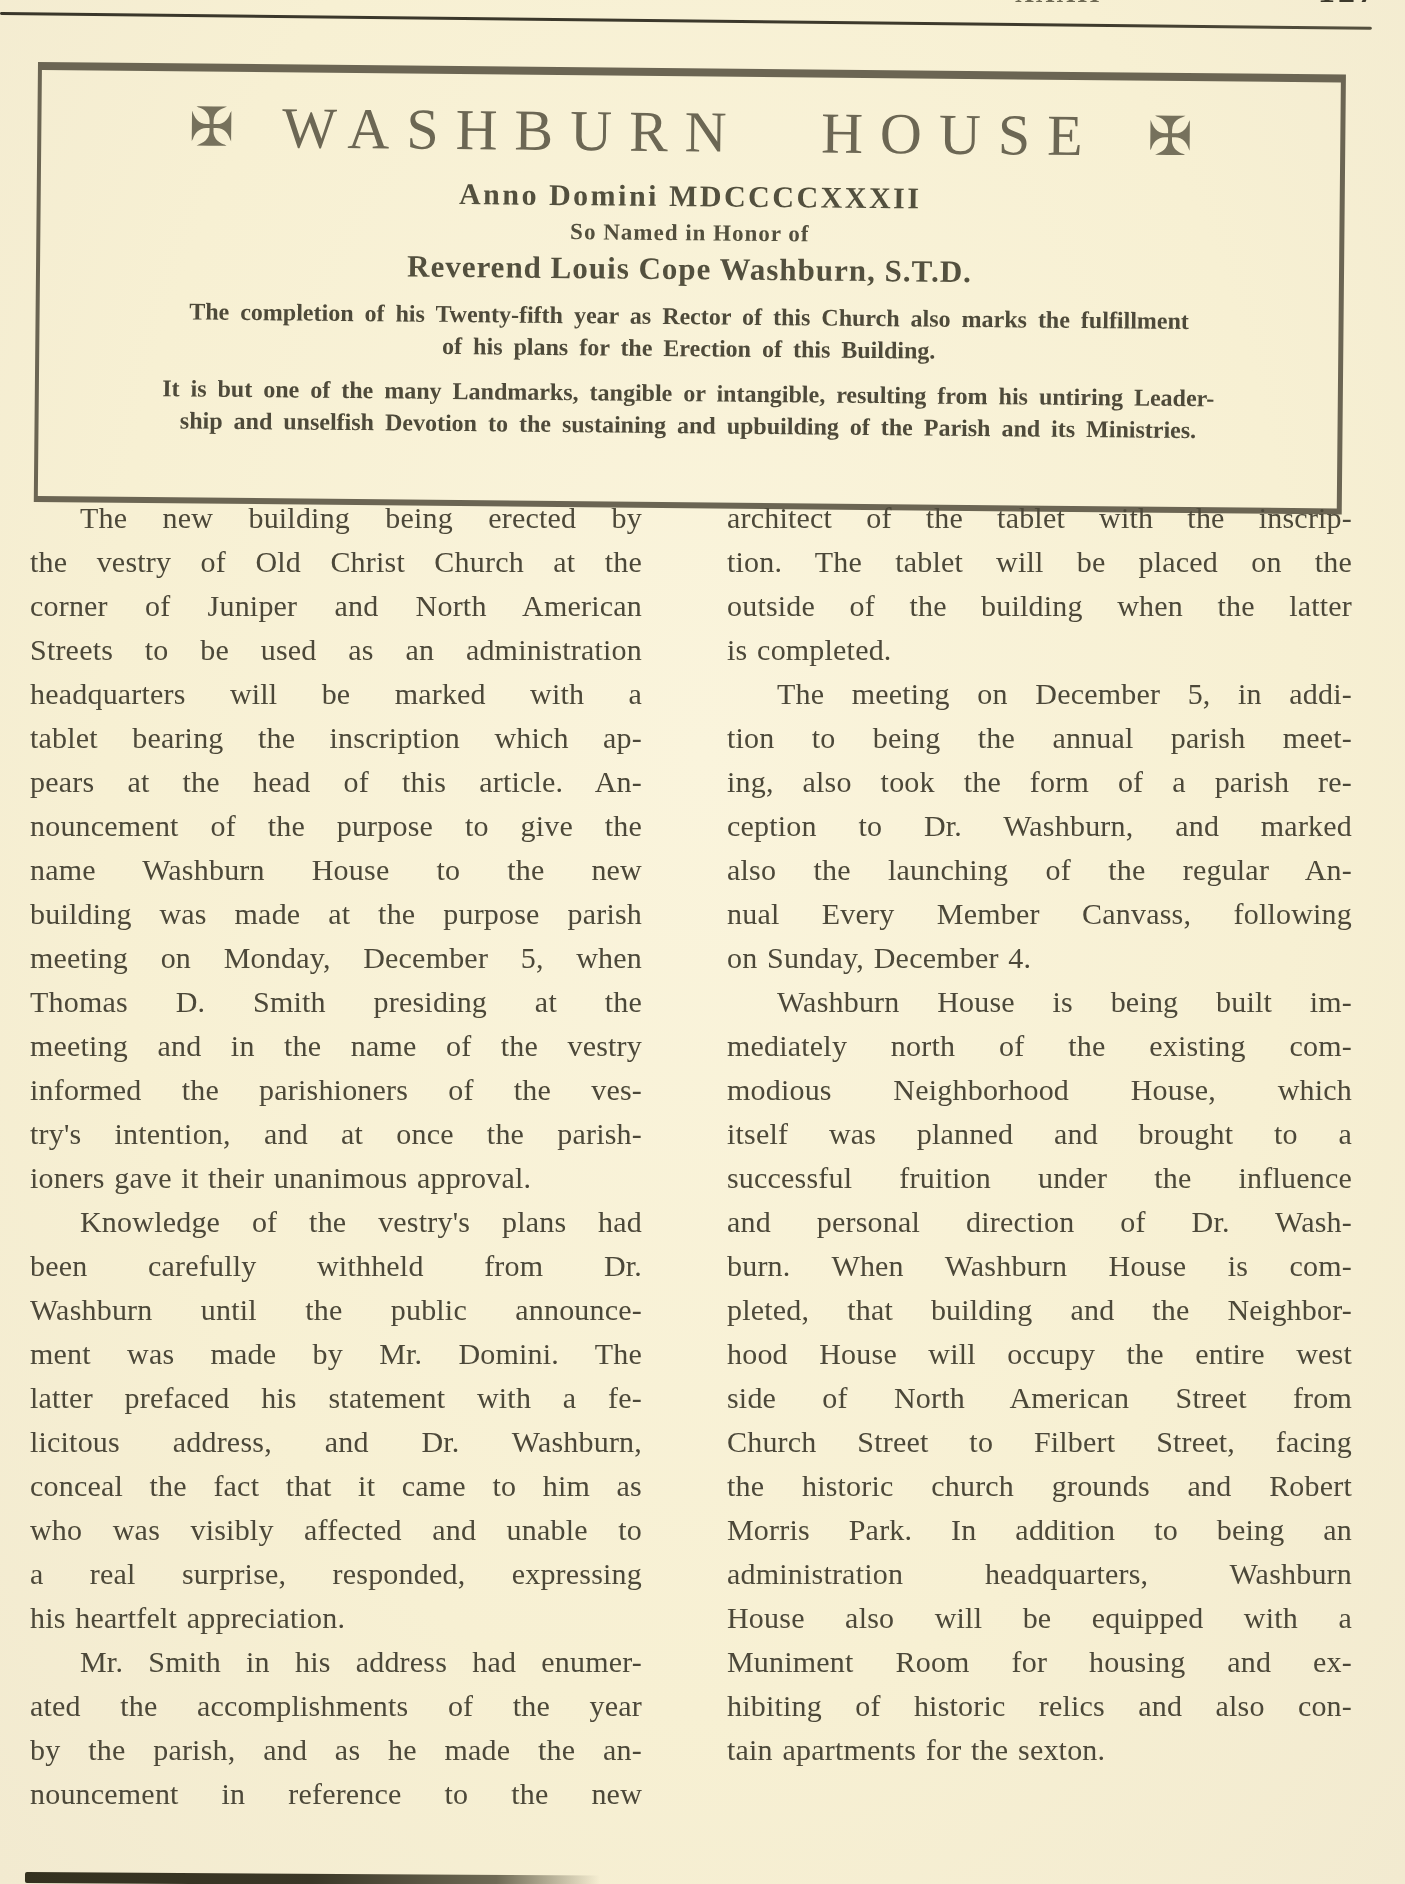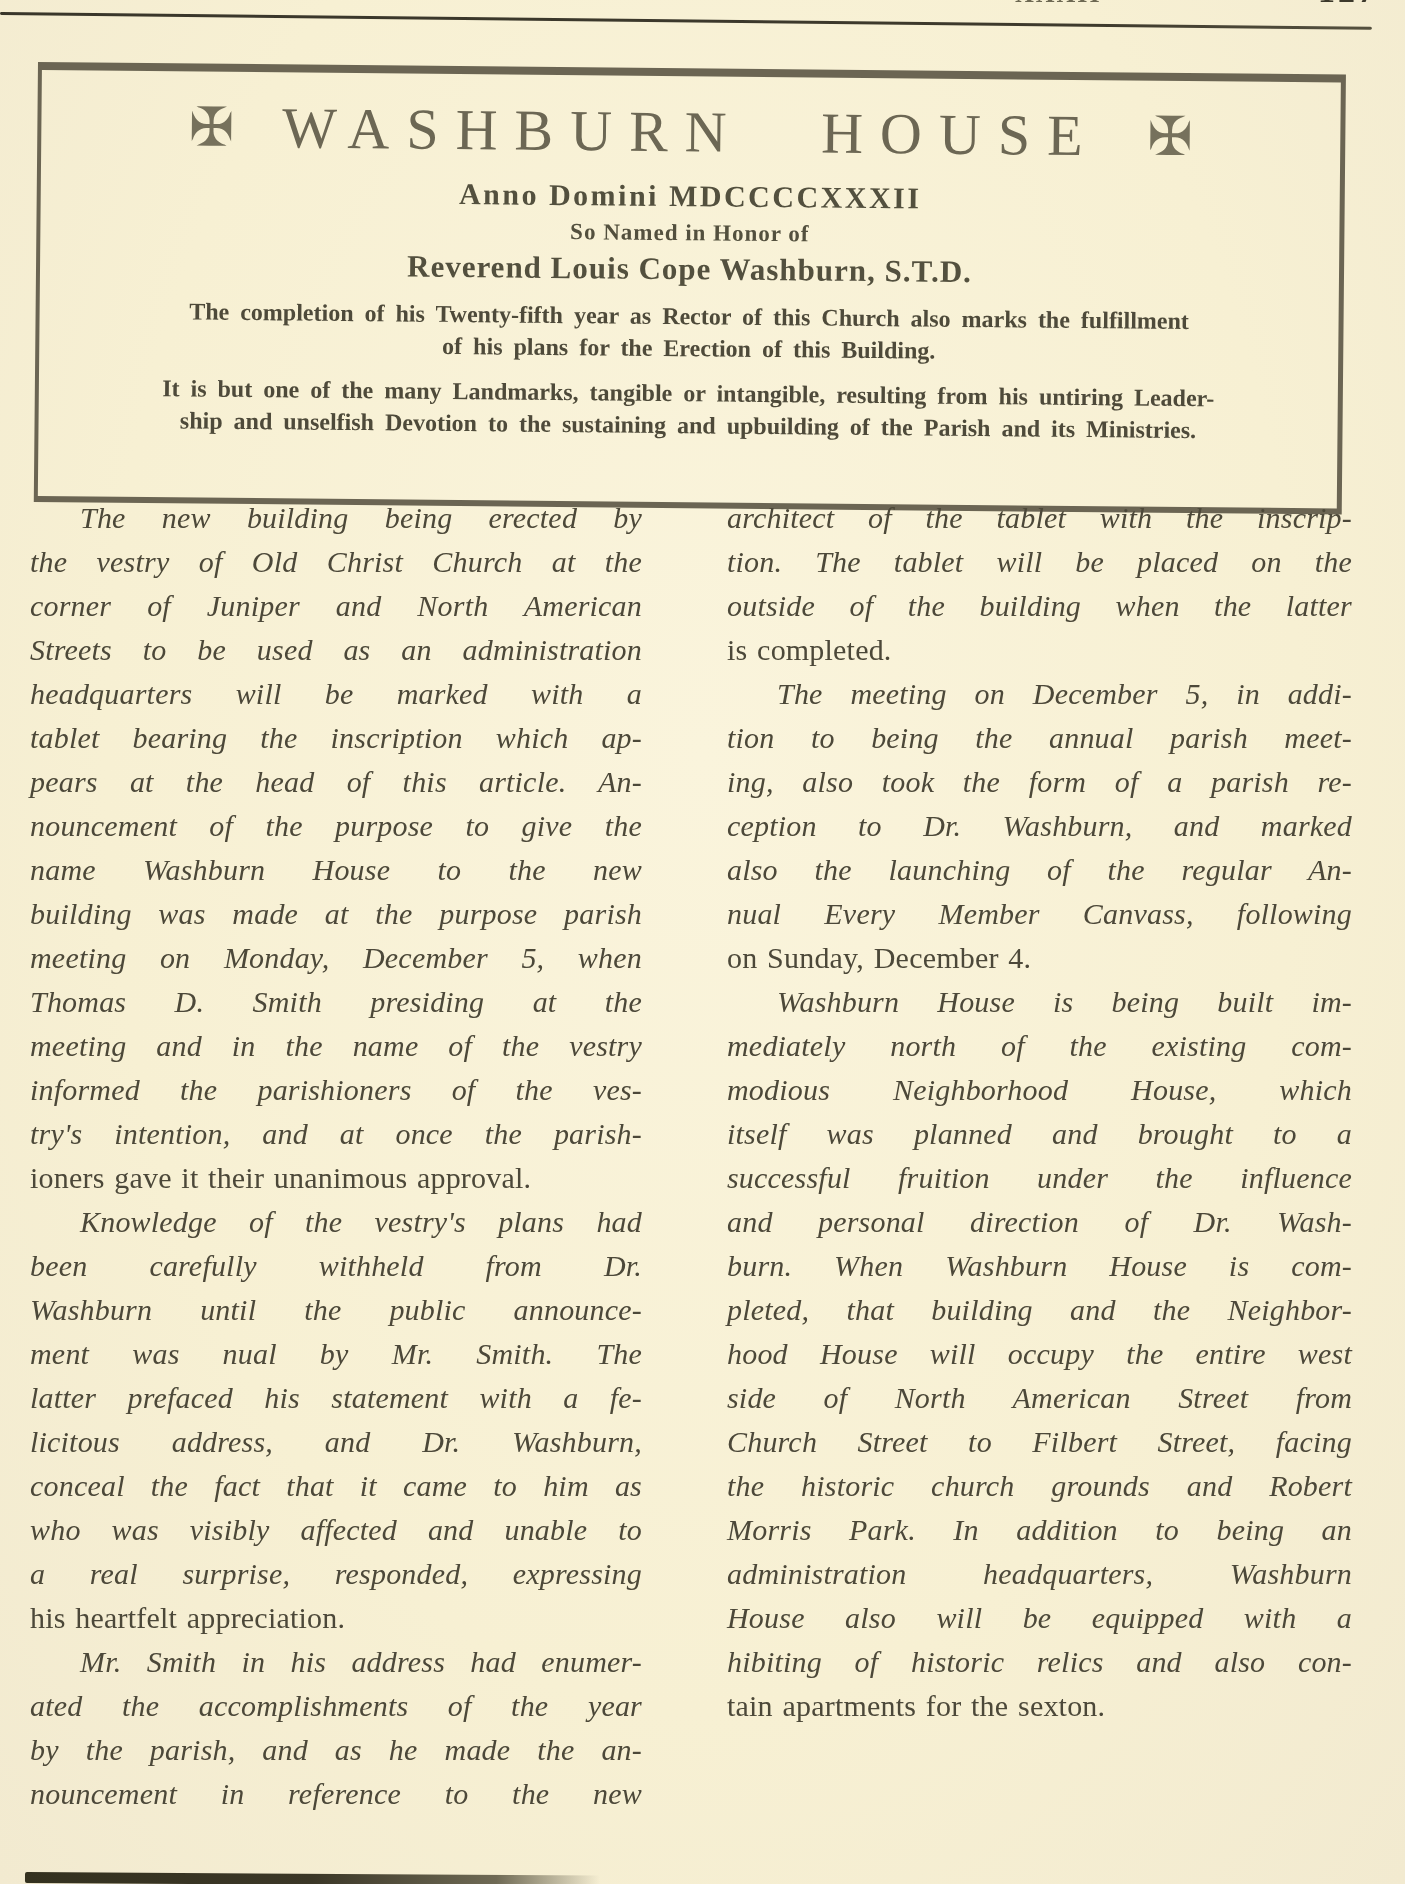--- a/index.html
+++ b/index.html
@@ -45,21 +45,21 @@
   .anno{margin-top:17px;font-size:30px;line-height:34px;font-weight:700;letter-spacing:2.5px;color:#53503e;}
   .honor{margin-top:6px;font-size:23px;line-height:28px;font-weight:700;letter-spacing:1px;color:#53503e;}
   .honoree{margin-top:4px;font-size:31px;line-height:36px;font-weight:700;letter-spacing:1px;color:#53503e;}
   .plaque-para{margin-top:13px;padding:0 26px;font-size:24px;line-height:32px;font-weight:700;
     word-spacing:5px;color:#4e4a3a;}
   
   .col{position:absolute;top:496px;font-size:30px;color:#4c4839;}
   .col-left{left:30px;width:612px;}
   .col-right{left:727px;width:625px;}
   .line{height:44px;line-height:44px;letter-spacing:0.2px;word-spacing:2px;}
-  .line.fill{text-align:justify;text-align-last:justify;font-style:italic;}
+  .line.fill{text-align:justify;text-align-last:justify;}
   .line.indent{text-indent:50px;}
   
   .bottom-bar{
     position:absolute;left:25px;top:1872px;width:575px;height:11px;
     background:linear-gradient(90deg,#34311f 0%,#3b3727 50%,#6f6a55 82%,rgba(111,106,85,0) 100%);
     transform:rotate(0.35deg);transform-origin:left center;border-radius:2px;
   }
 </style>
 </head>
 <body>
@@ -109,21 +109,21 @@
         <div class="line fill">Thomas D. Smith presiding at the</div>
         <div class="line fill">meeting and in the name of the vestry</div>
         <div class="line fill">informed the parishioners of the ves-</div>
         <div class="line fill">try's intention, and at once the parish-</div>
         <div class="line">ioners gave it their unanimous approval.</div>
       </div>
       <div class="para">
         <div class="line fill indent">Knowledge of the vestry's plans had</div>
         <div class="line fill">been carefully withheld from Dr.</div>
         <div class="line fill">Washburn until the public announce-</div>
-        <div class="line fill">ment was nual by Mr. Smith. The</div>
+        <div class="line fill">ment was made by Mr. Domini. The</div>
         <div class="line fill">latter prefaced his statement with a fe-</div>
         <div class="line fill">licitous address, and Dr. Washburn,</div>
         <div class="line fill">conceal the fact that it came to him as</div>
         <div class="line fill">who was visibly affected and unable to</div>
         <div class="line fill">a real surprise, responded, expressing</div>
         <div class="line">his heartfelt appreciation.</div>
       </div>
       <div class="para">
         <div class="line fill indent">Mr. Smith in his address had enumer-</div>
         <div class="line fill">ated the accomplishments of the year</div>
@@ -156,19 +156,20 @@
         <div class="line fill">and personal direction of Dr. Wash-</div>
         <div class="line fill">burn. When Washburn House is com-</div>
         <div class="line fill">pleted, that building and the Neighbor-</div>
         <div class="line fill">hood House will occupy the entire west</div>
         <div class="line fill">side of North American Street from</div>
         <div class="line fill">Church Street to Filbert Street, facing</div>
         <div class="line fill">the historic church grounds and Robert</div>
         <div class="line fill">Morris Park. In addition to being an</div>
         <div class="line fill">administration headquarters, Washburn</div>
         <div class="line fill">House also will be equipped with a</div>
+        <div class="line fill">Muniment Room for housing and ex-</div>
         <div class="line fill">hibiting of historic relics and also con-</div>
         <div class="line">tain apartments for the sexton.</div>
       </div>
     </div>
 
   <div class="bottom-bar"></div>
 </div>
 
 </body></html>

